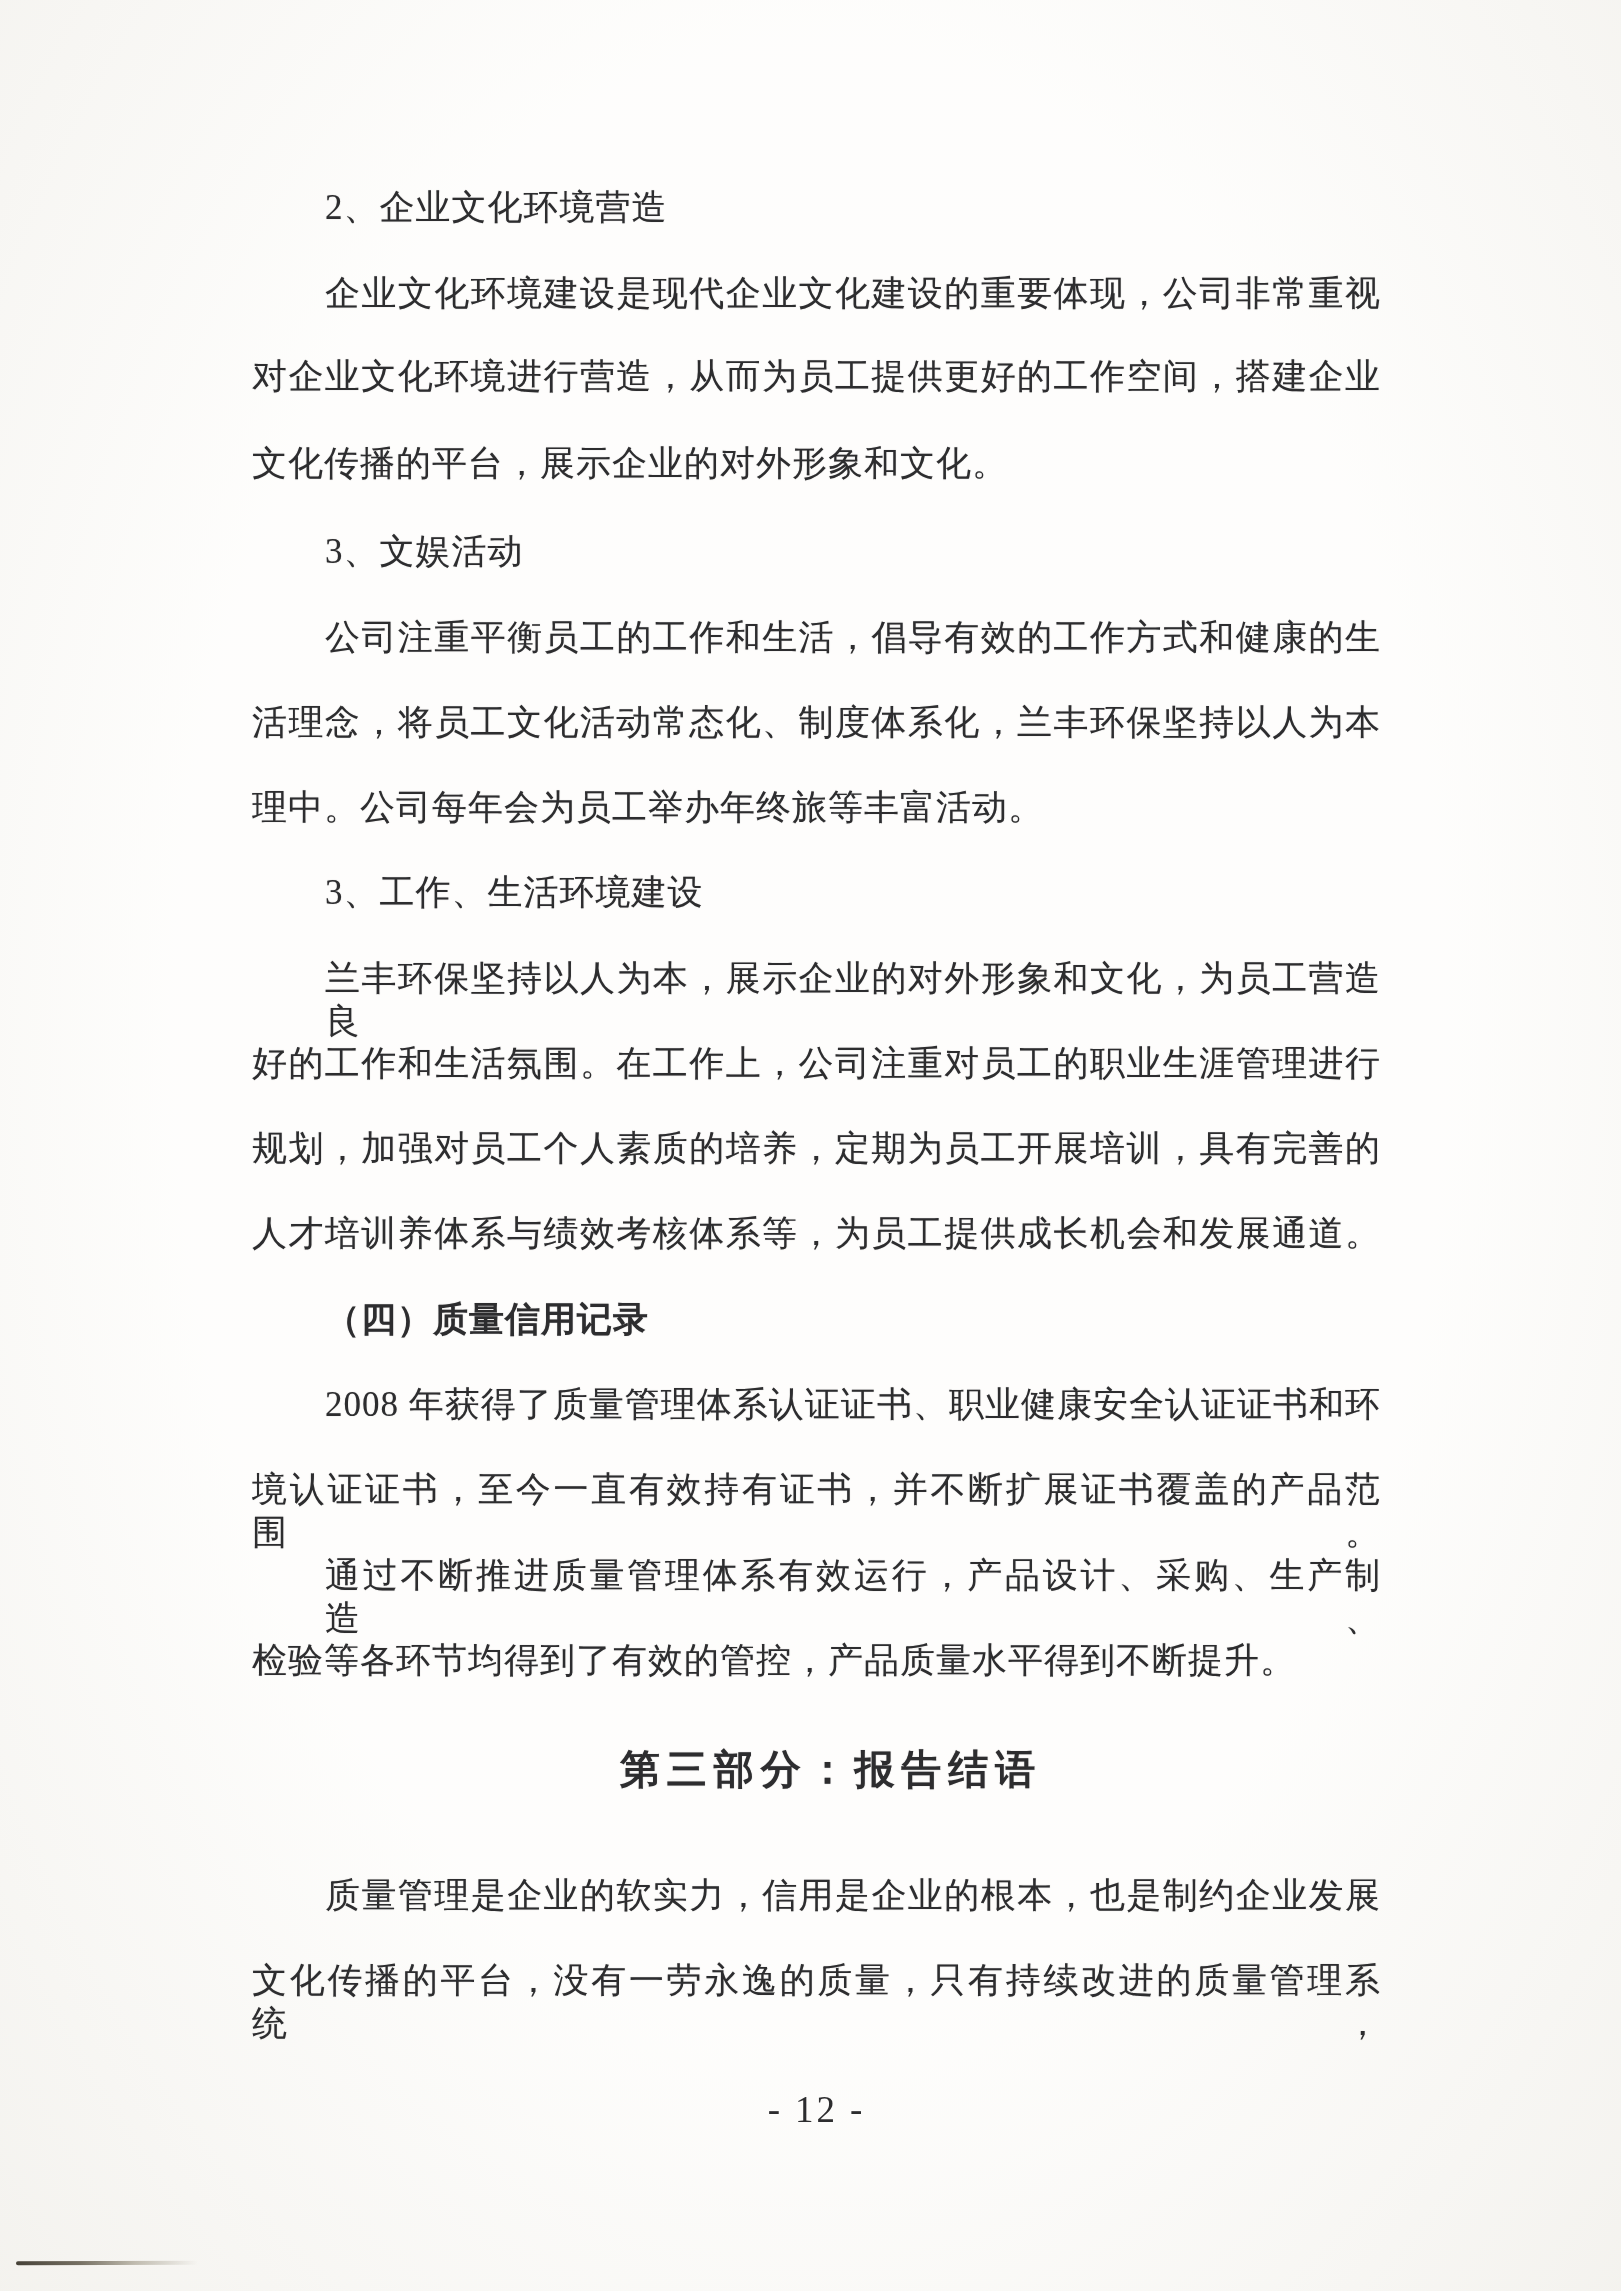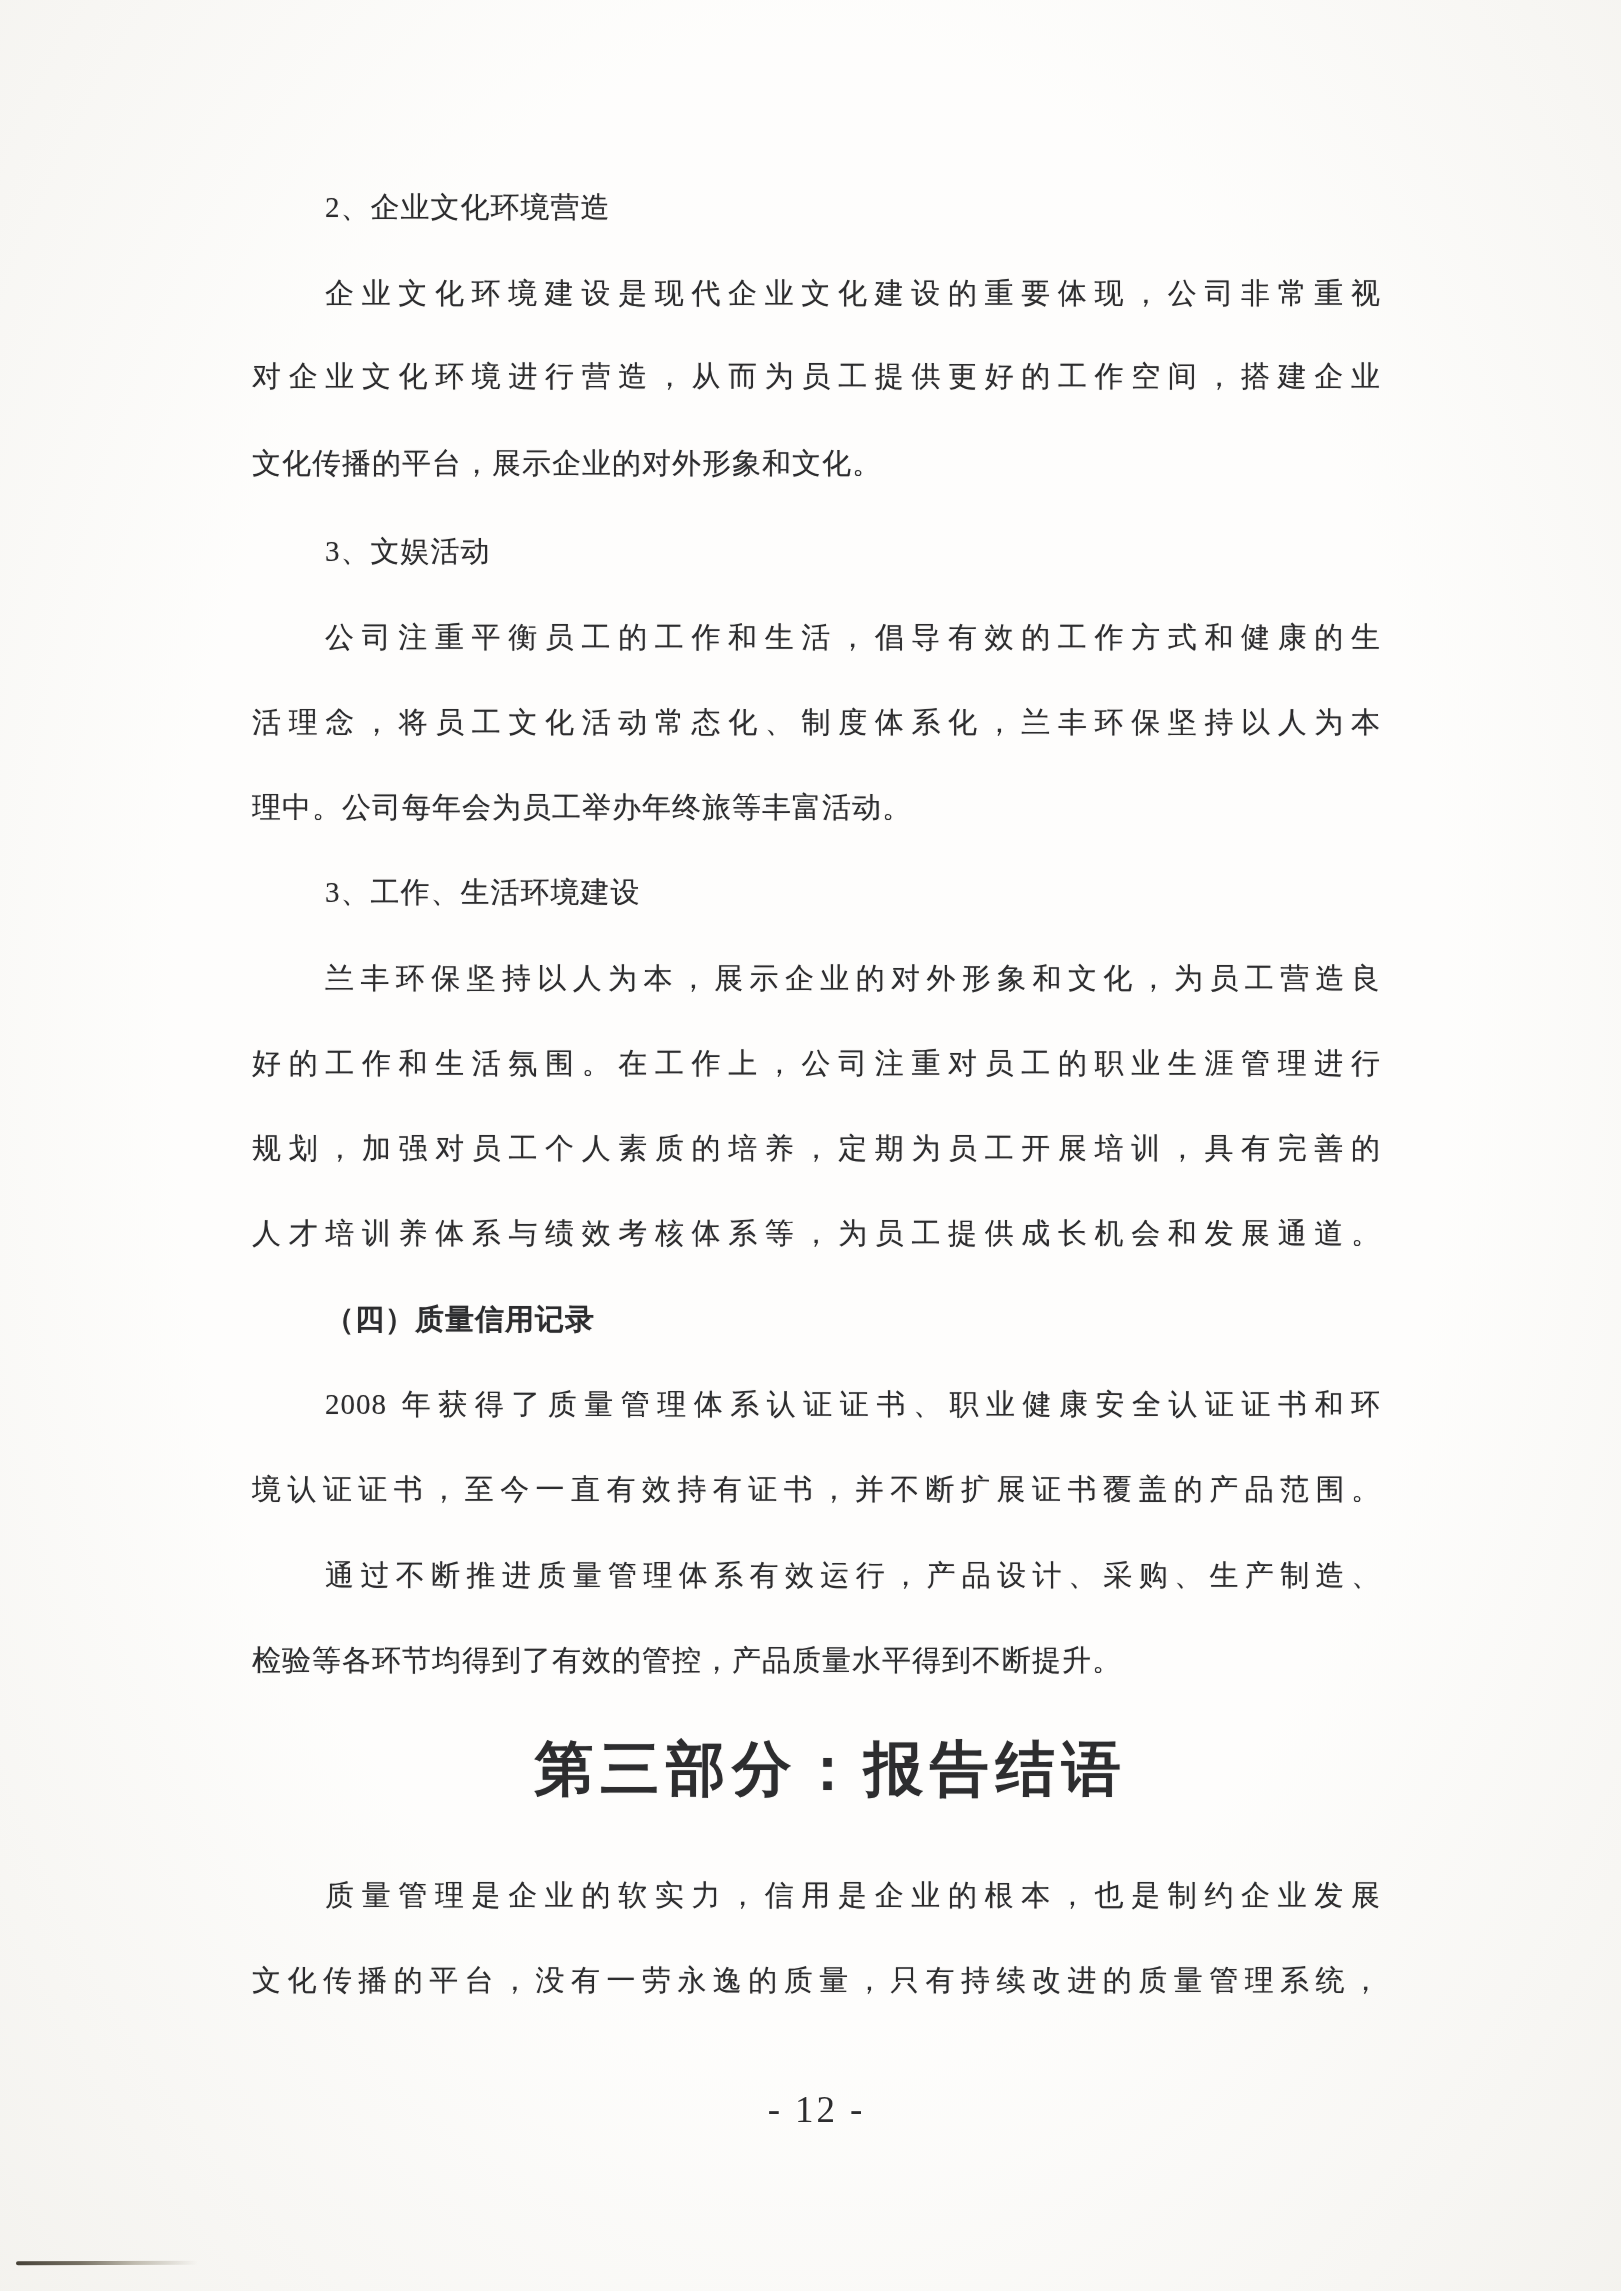--- a/index.html
+++ b/index.html
@@ -14,21 +14,21 @@
     margin:0 auto;
     background:var(--paper,#fcfbf8);
     background-image:radial-gradient(ellipse at 50% 45%, rgba(255,255,255,.6) 55%, rgba(228,226,220,.35) 100%);
     overflow:hidden;
     color:var(--ink,#2d2d2f);
   }
   .line{
     position:absolute;
     left:252px;
     width:1129px;
-    font-size:29px;
+    font-size:35px;
     line-height:43px;
     letter-spacing:1px;
     white-space:nowrap;
     text-shadow:0 0 1px rgba(45,45,47,.35);
   }
   .line.full{
     white-space:normal;
     text-align:justify;
     text-align-last:justify;
   }
@@ -36,21 +36,21 @@
     padding-left:73px;
     box-sizing:border-box;
   }
   .line.bold{font-weight:bold;}
   .section-heading{
     position:absolute;
     left:252px;
     top:1741px;
     width:1129px;
     text-align:center;
-    font-size:59px;
+    font-size:40px;
     line-height:57px;
     font-weight:bold;
     letter-spacing:6.9px;
     padding-left:29px;
     box-sizing:border-box;
     text-shadow:0 0 1px rgba(30,30,32,.4);
   }
   .page-number{
     position:absolute;
     left:252px;

